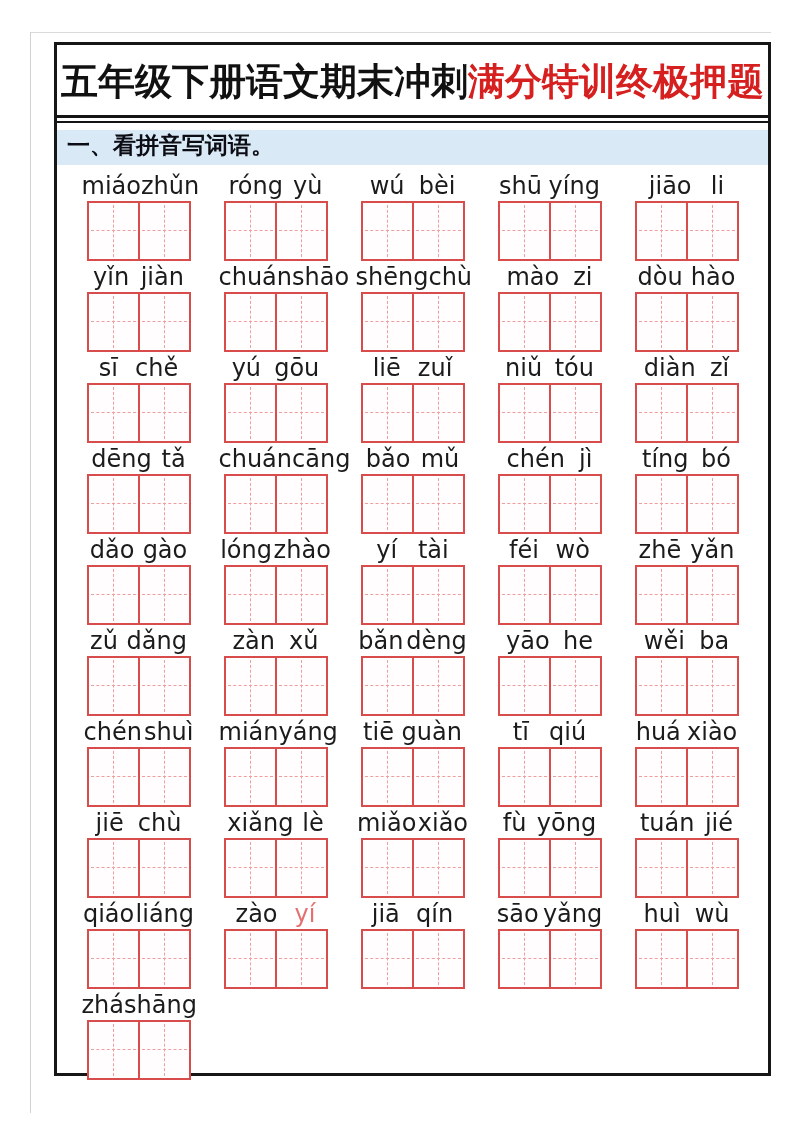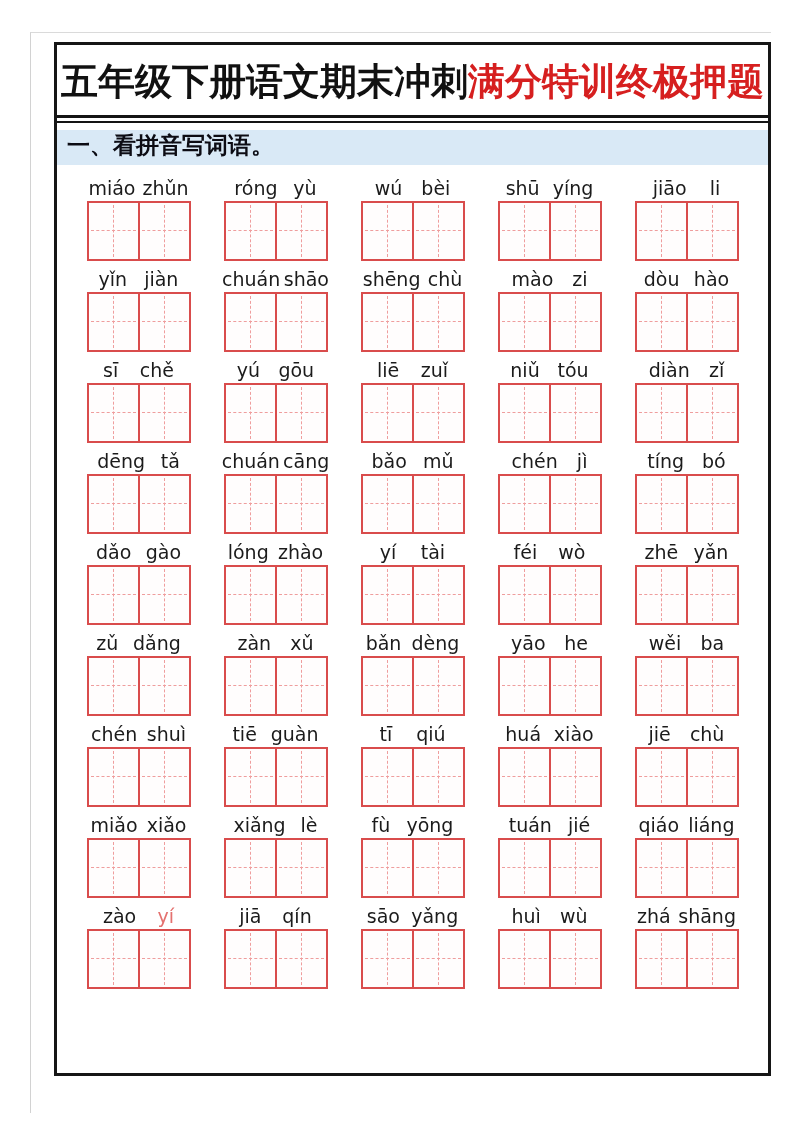--- a/index.html
+++ b/index.html
@@ -29,21 +29,21 @@
     font-family:Liberation Sans, sans-serif;font-weight:bold;
     font-size:23px;color:#0c0c14;
   }
   .grid{
     display:grid;grid-template-columns:repeat(5,1fr);grid-auto-rows:91px;
     padding:7px 13px 0 13px;
   }
   .word-cell{display:flex;flex-direction:column;align-items:center;}
   .pinyin{
     width:114px;height:27px;display:flex;justify-content:space-evenly;
-    align-items:flex-end;font-size:19px;color:#1b1b1b;white-space:nowrap;
+    align-items:flex-end;font-size:24px;color:#1b1b1b;white-space:nowrap;
     line-height:1.1;
   }
   .wbox{
     width:104px;height:60px;box-sizing:border-box;display:flex;margin-top:2px;
     border:2px solid var(--box_border,#d94c4c);background:#fffdfd;
   }
   .wcell{flex:1;position:relative;}
   .wcell + .wcell{border-left:2px solid var(--box_border,#d94c4c);}
   .wcell::before{
     content:"";position:absolute;left:50%;top:2px;bottom:2px;
@@ -374,20 +374,30 @@
           <span class="syl">chén</span>
           <span class="syl">shuì</span>
         </div>
         <div class="wbox">
           <div class="wcell"></div>
           <div class="wcell"></div>
         </div>
       </div>
       <div class="word-cell">
         <div class="pinyin">
+          <span class="syl">mián</span>
+          <span class="syl">yáng</span>
+        </div>
+        <div class="wbox">
+          <div class="wcell"></div>
+          <div class="wcell"></div>
+        </div>
+      </div>
+      <div class="word-cell">
+        <div class="pinyin">
           <span class="syl">tiē</span>
           <span class="syl">guàn</span>
         </div>
         <div class="wbox">
           <div class="wcell"></div>
           <div class="wcell"></div>
         </div>
       </div>
       <div class="word-cell">
         <div class="pinyin">
@@ -414,32 +424,32 @@
           <span class="syl">jiē</span>
           <span class="syl">chù</span>
         </div>
         <div class="wbox">
           <div class="wcell"></div>
           <div class="wcell"></div>
         </div>
       </div>
       <div class="word-cell">
         <div class="pinyin">
+          <span class="syl">xiǎng</span>
+          <span class="syl">lè</span>
+        </div>
+        <div class="wbox">
+          <div class="wcell"></div>
+          <div class="wcell"></div>
+        </div>
+      </div>
+      <div class="word-cell">
+        <div class="pinyin">
           <span class="syl">miǎo</span>
           <span class="syl">xiǎo</span>
-        </div>
-        <div class="wbox">
-          <div class="wcell"></div>
-          <div class="wcell"></div>
-        </div>
-      </div>
-      <div class="word-cell">
-        <div class="pinyin">
-          <span class="syl">xiǎng</span>
-          <span class="syl">lè</span>
         </div>
         <div class="wbox">
           <div class="wcell"></div>
           <div class="wcell"></div>
         </div>
       </div>
       <div class="word-cell">
         <div class="pinyin">
           <span class="syl">fù</span>
           <span class="syl">yōng</span>

